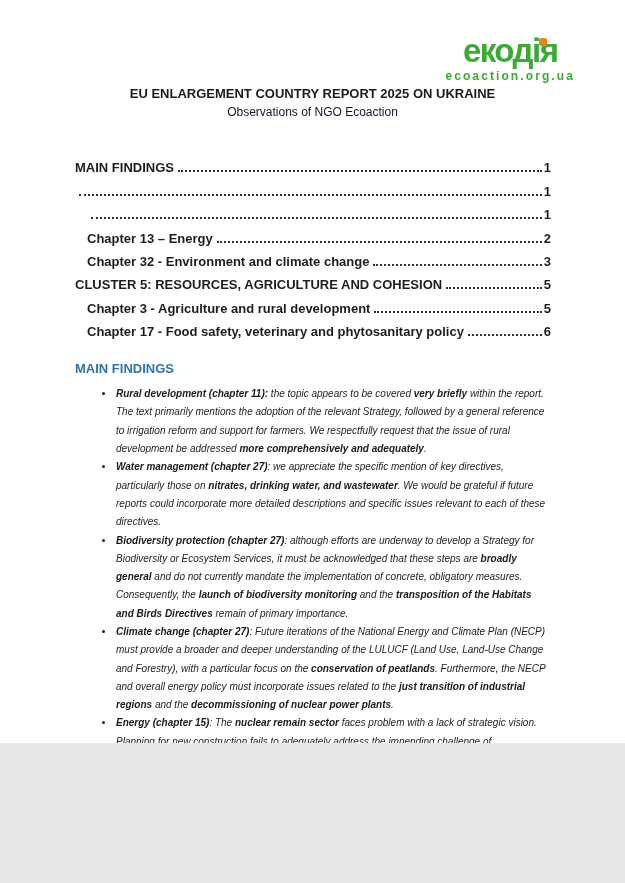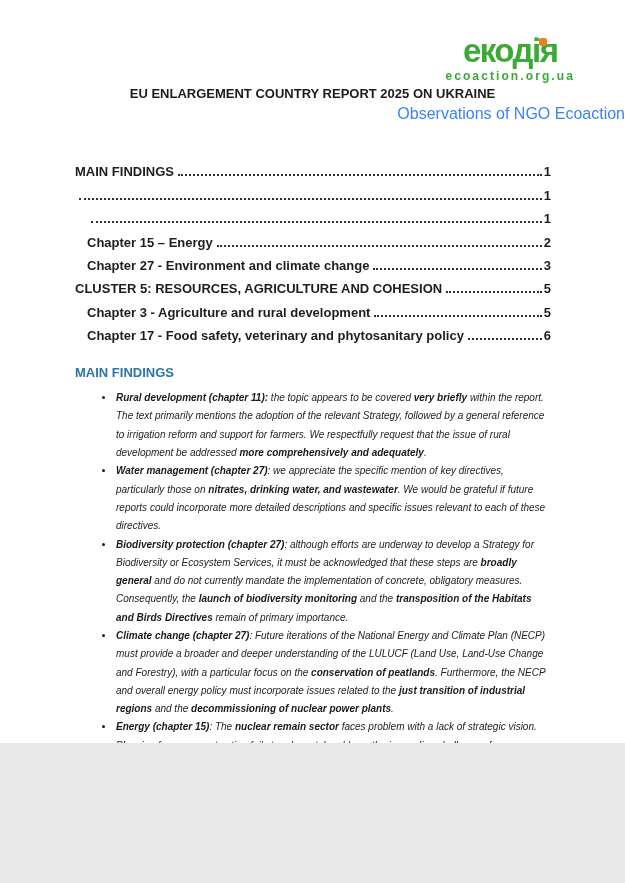--- a/index.html
+++ b/index.html
@@ -44,21 +44,21 @@
     font-size: 12px;
     font-weight: 700;
     letter-spacing: 2.1px;
     color: #3aaa35;
     white-space: nowrap;
   }
 
   
   .doc-header { padding-top: 86px; text-align: center; }
   .doc-title  { font-size: 13px; font-weight: 700; color: #1b1b1b; }
-  .doc-subtitle { font-size: 16px; margin-top: 4px; color: #3b82f6; text-align: right; }
+  .doc-subtitle { font-size: 12px; margin-top: 4px; color: #0f172a; }
 
   
   .toc { margin: 33px 74px 0 75px; }
   .toc-row {
     display: flex;
     align-items: flex-end;
     height: 23.4px;
     font-size: 13px;
     font-weight: 700;
     color: #1d1d1d;
@@ -121,26 +121,26 @@
       </div>
       <div class="toc-row">
         <span class="toc-dots"></span>
         <span class="toc-page">1</span>
       </div>
       <div class="toc-row lvl2">
         <span class="toc-dots"></span>
         <span class="toc-page">1</span>
       </div>
       <div class="toc-row lvl2">
-        <span class="toc-label">Chapter 15 – Energy</span>
+        <span class="toc-label">Chapter 13 – Energy</span>
         <span class="toc-dots"></span>
         <span class="toc-page">2</span>
       </div>
       <div class="toc-row lvl2">
-        <span class="toc-label">Chapter 27 - Environment and climate change</span>
+        <span class="toc-label">Chapter 32 - Environment and climate change</span>
         <span class="toc-dots"></span>
         <span class="toc-page">3</span>
       </div>
       <div class="toc-row">
         <span class="toc-label">CLUSTER 5: RESOURCES, AGRICULTURE AND COHESION</span>
         <span class="toc-dots"></span>
         <span class="toc-page">5</span>
       </div>
       <div class="toc-row lvl2">
         <span class="toc-label">Chapter 3 - Agriculture and rural development</span>

